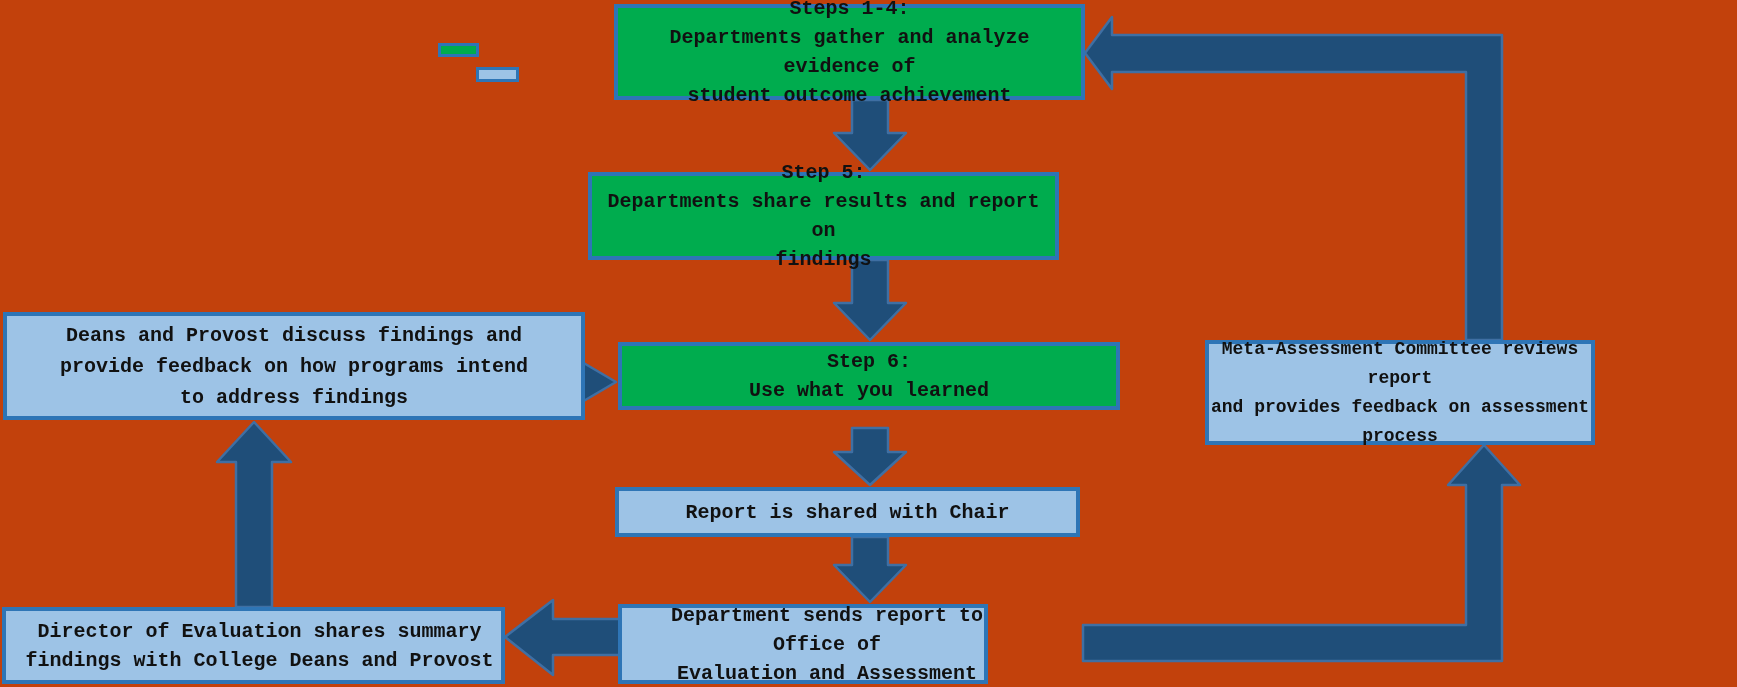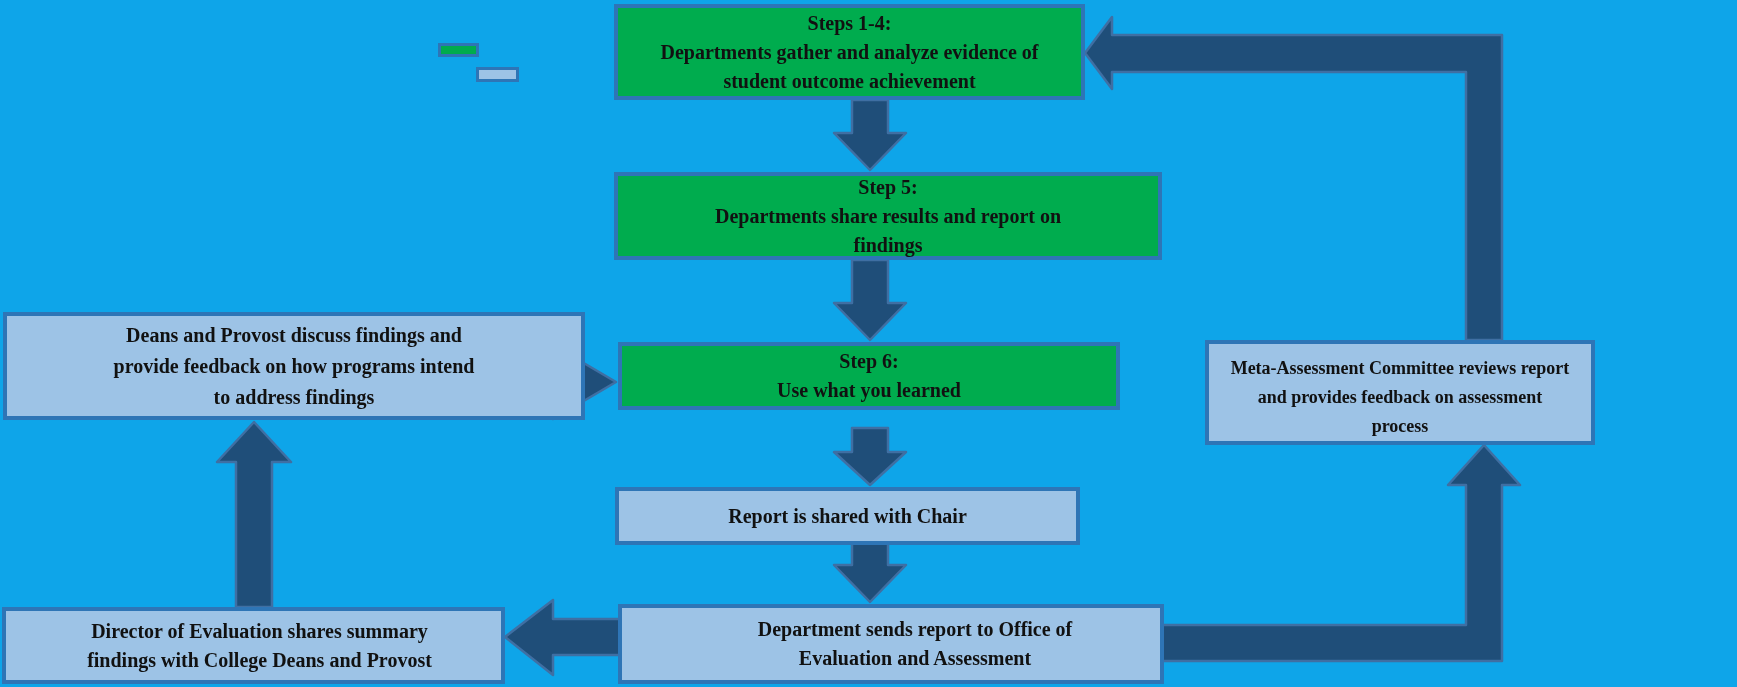--- a/index.html
+++ b/index.html
@@ -1,47 +1,47 @@
 <!DOCTYPE html>
 <html><head>
 <meta charset="utf-8">
 <style>
   html,body{margin:0;padding:0;background:#000;}
   #stage{
     position:relative;
     width:1737px;height:687px;
-    background:#0ea5e9;
-    font-family:Liberation Serif, serif;
+    background:#c2410c;
+    font-family:Liberation Mono, monospace;
     overflow:hidden;
   }
   #arrows{position:absolute;left:0;top:0;pointer-events:none;}
   .node{
     position:absolute;
     display:flex;align-items:center;justify-content:center;
     text-align:center;
     font-weight:bold;
     color:#111;
     white-space:pre-line;
     line-height:29px;
     font-size:20px;
     box-sizing:border-box;
     border:4px solid #2E75B6;
   }
   .green{background:#00AC4E;}
   .blue{background:#9DC3E6;}
 
   
   #n-steps14 {left:614px;top:4px;  width:471px;height:96px;}
-  #n-step5   {left:614px;top:172px;width:548px;height:88px;}
+  #n-step5   {left:588px;top:172px;width:471px;height:88px;}
   #n-step6   {left:618px;top:342px;width:502px;height:68px;}
-  #n-report  {left:615px;top:487px;width:465px;height:58px;}
-  #n-dept    {left:618px;top:604px;width:546px;height:80px;padding-left:48px;}
+  #n-report  {left:615px;top:487px;width:465px;height:50px;}
+  #n-dept    {left:618px;top:604px;width:370px;height:80px;padding-left:48px;}
   #n-deans   {left:3px;  top:312px;width:582px;height:108px;line-height:31px;}
   #n-director{left:2px;  top:607px;width:503px;height:77px;padding-left:12px;}
-  #n-meta    {left:1205px;top:340px;width:390px;height:105px;font-size:18px;line-height:29px;align-items:flex-end;}
+  #n-meta    {left:1205px;top:340px;width:390px;height:105px;font-size:18px;line-height:29px;}
 
   .swatch{position:absolute;box-sizing:border-box;border:3px solid #2E75B6;}
   #legend-green{left:438px;top:43px;width:41px;height:14px;background:#00AC4E;}
   #legend-blue {left:476px;top:67px;width:43px;height:15px;background:#9DC3E6;}
 </style>
 </head>
 <body>
 
 <div id="stage">
 

